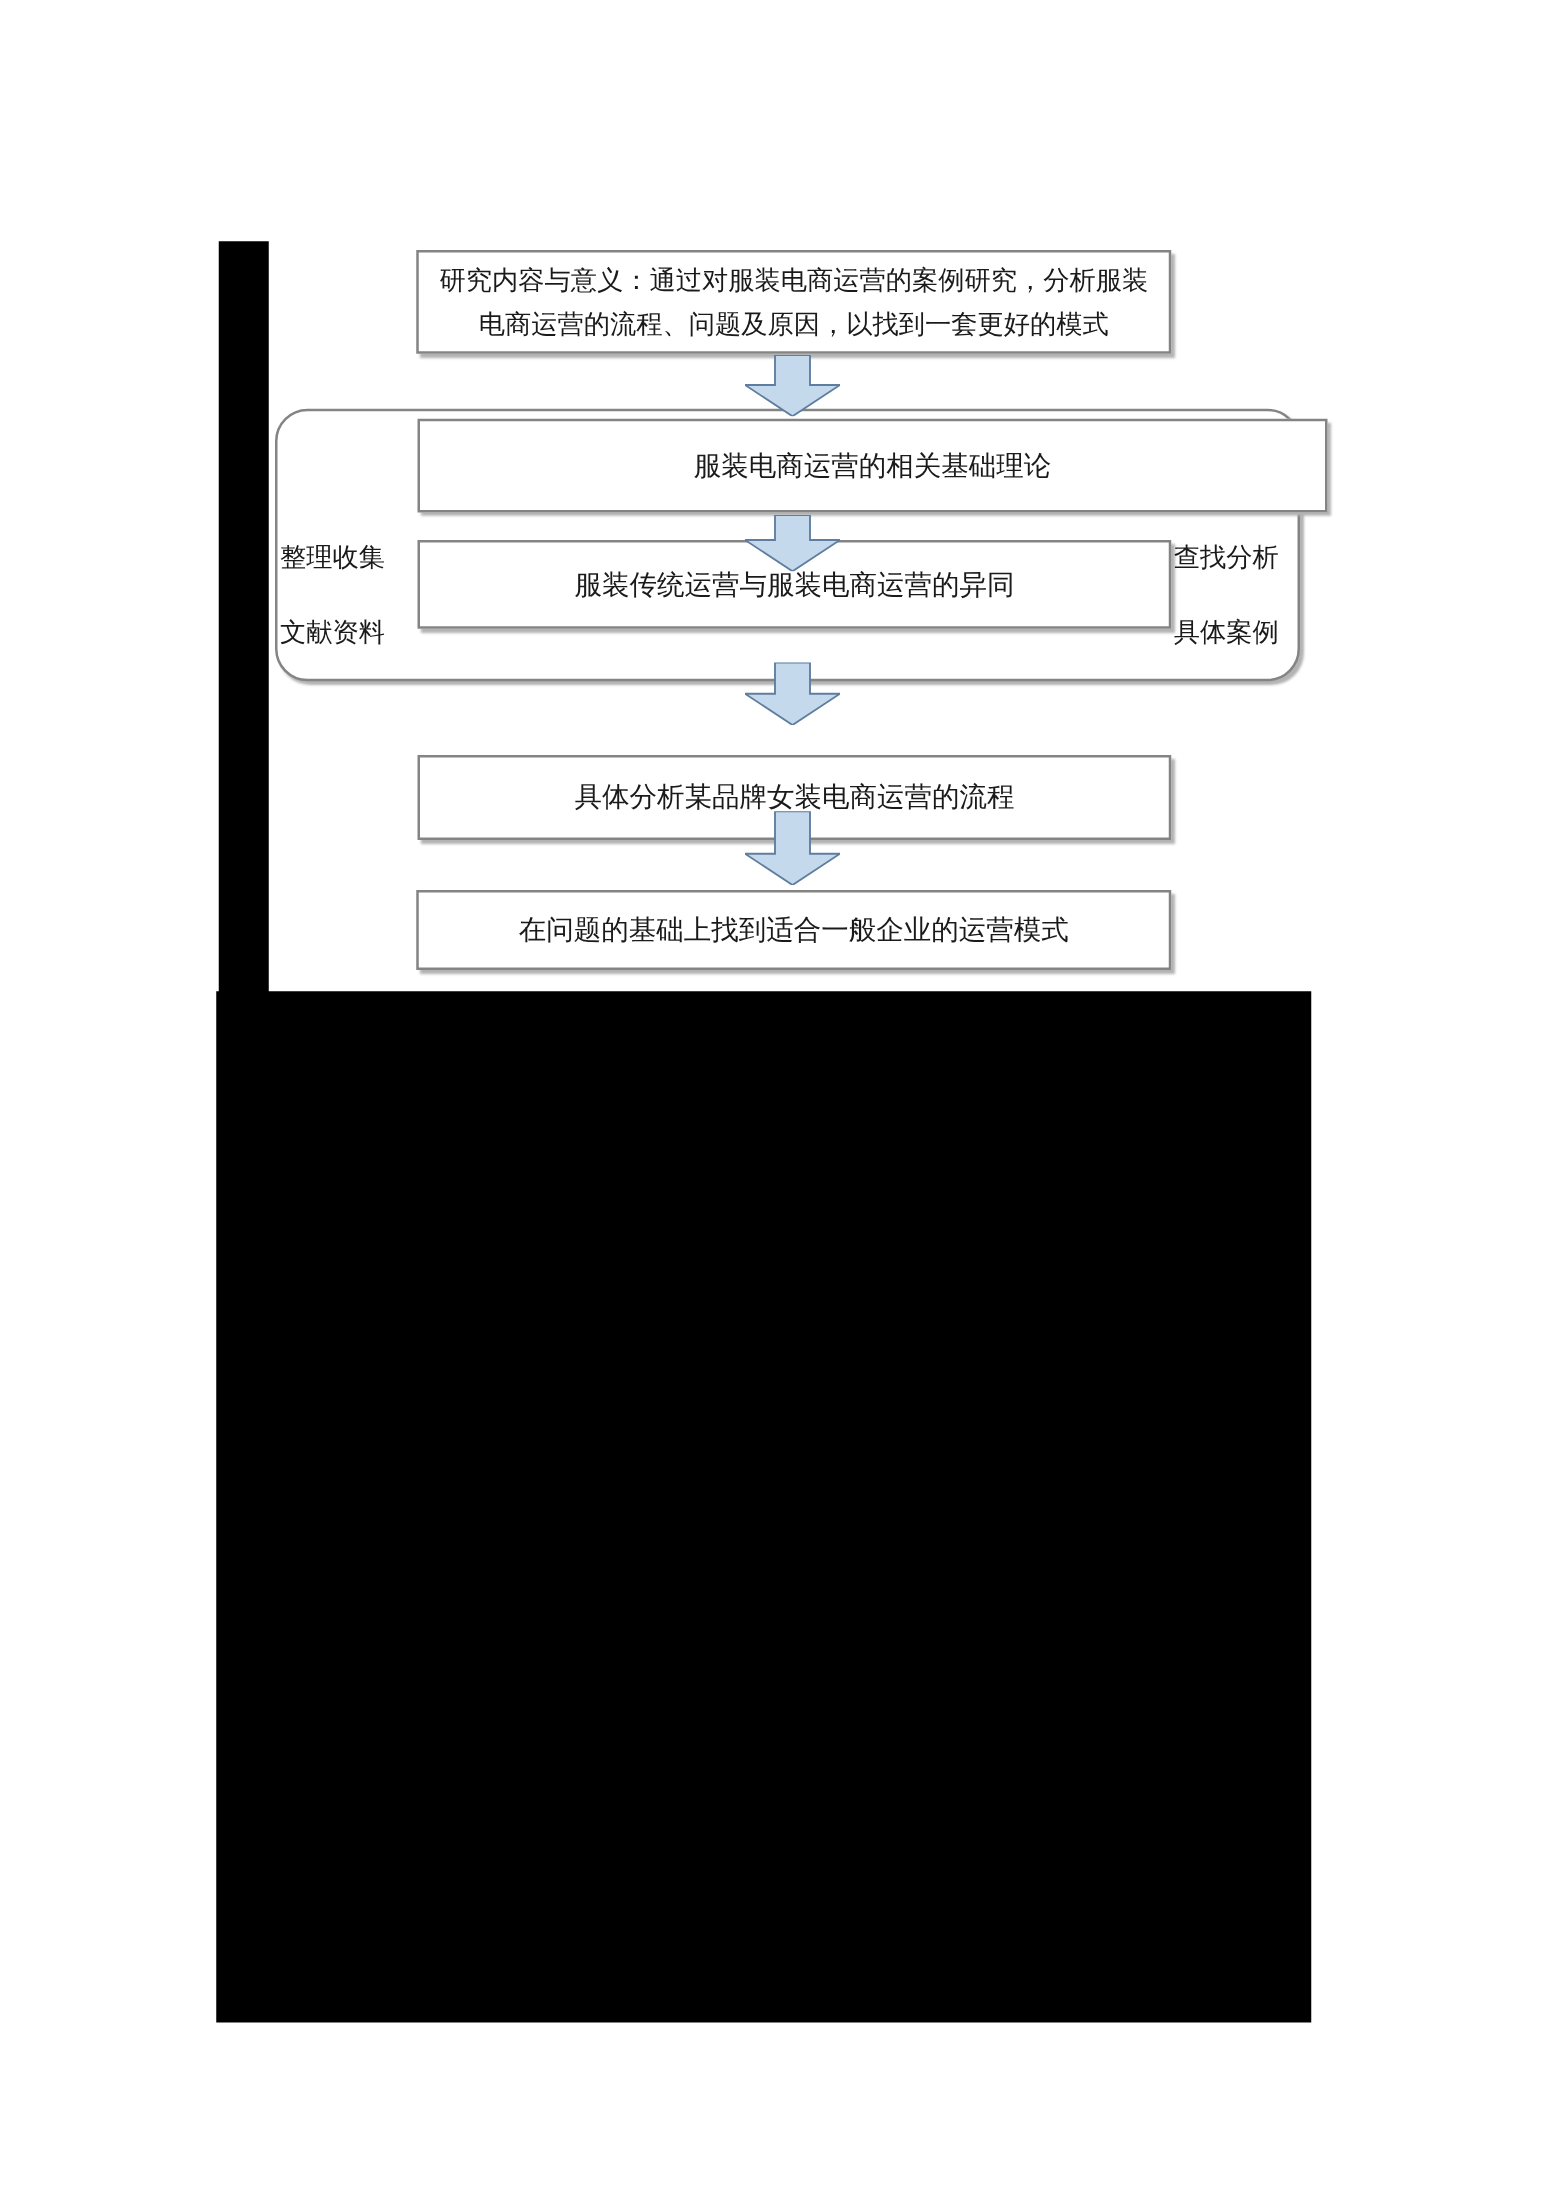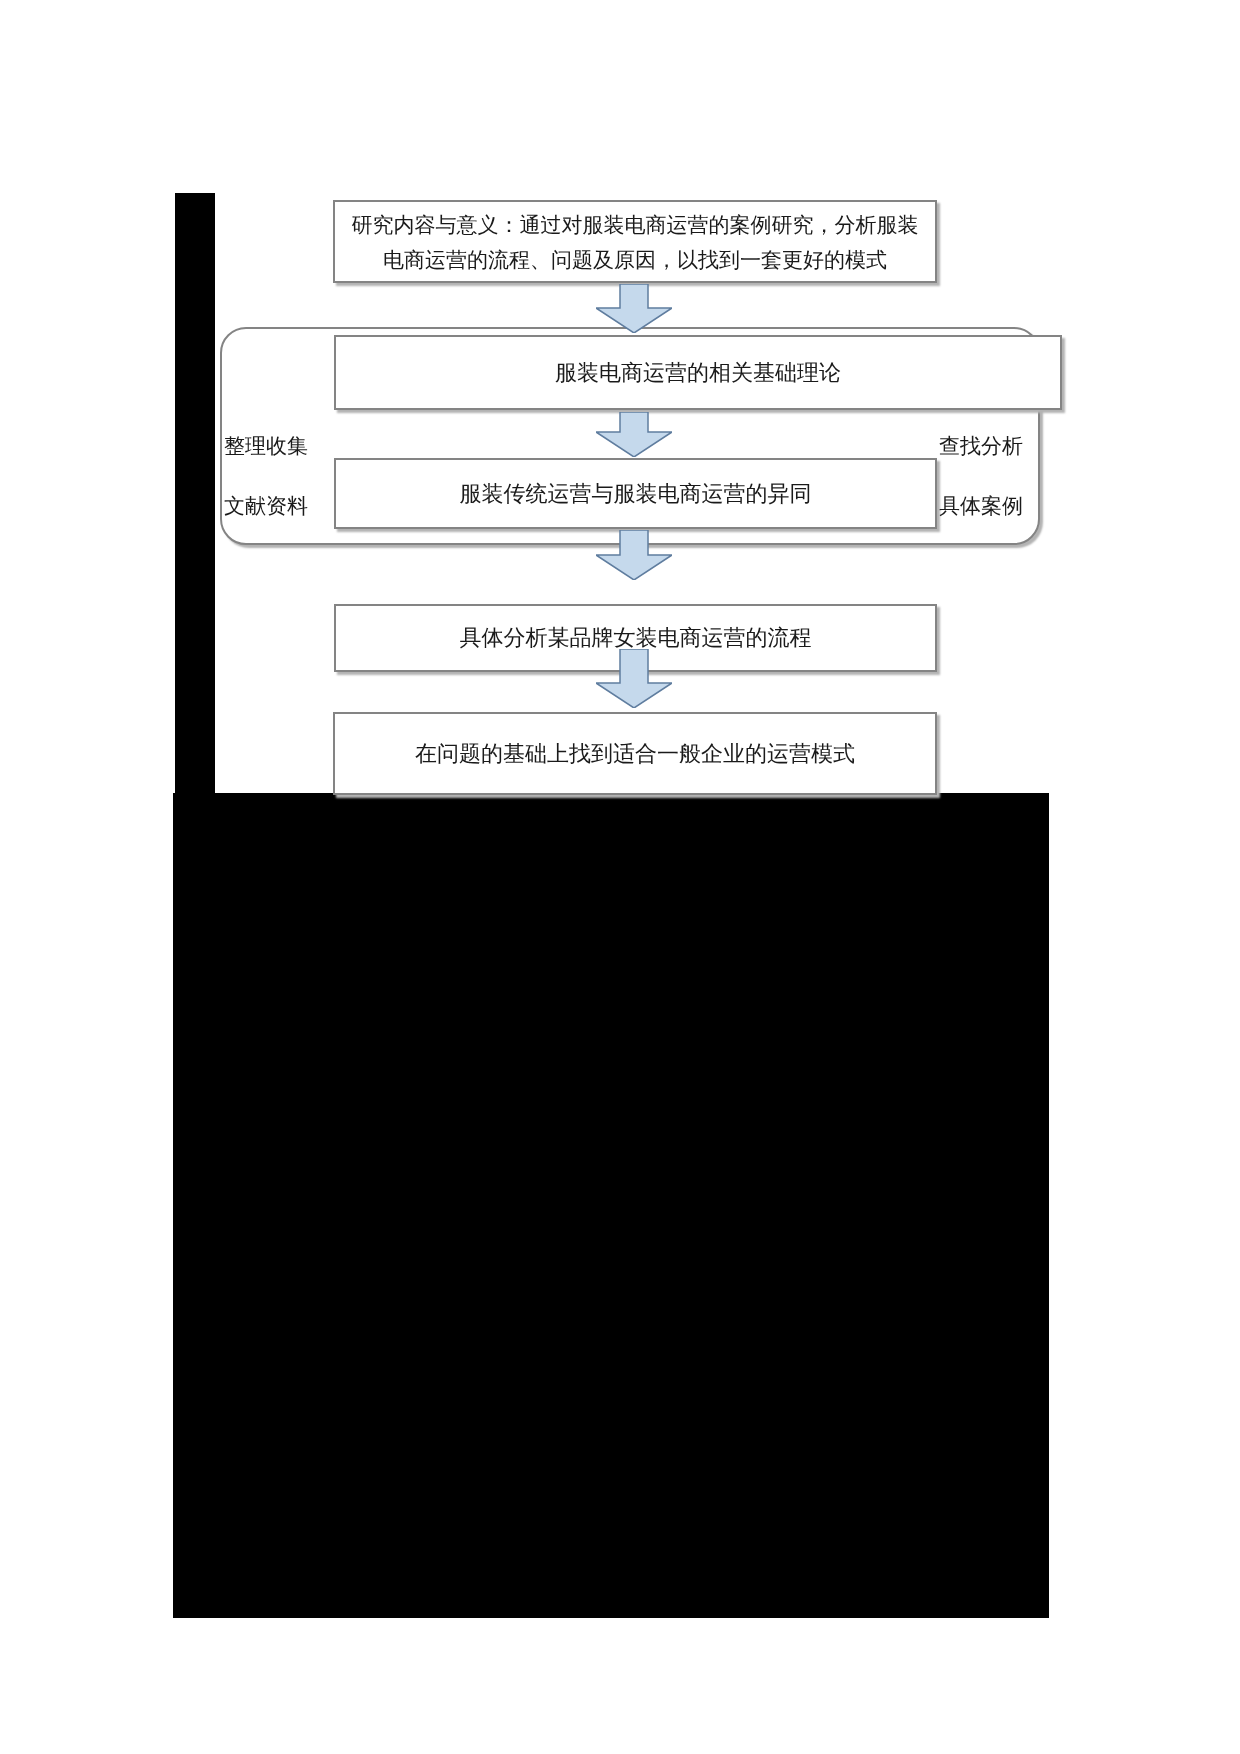--- a/index.html
+++ b/index.html
@@ -1,21 +1,21 @@
 <!DOCTYPE html>
 <html><head>
 <meta charset="utf-8">
 <style>
   html,body{margin:0;padding:0;background:#fff;}
   .page{
     position:relative;
     width:1240px;height:1754px;
     background:#ffffff;
     overflow:hidden;
-    font-family:Liberation Sans, sans-serif;
+    font-family:Liberation Serif, serif;
     color:#1a1a1a;
   }
   .redact{position:absolute;background:#000;}
   .flow-box{
     position:absolute;
     box-sizing:border-box;
     background:#ffffff;
     border:2px solid #848484;
     box-shadow:3px 3px 2px #b3b3b3;
     display:flex;align-items:center;justify-content:center;
@@ -60,21 +60,21 @@
   <div class="round-container" style="left: 220px; top: 327px; width: 820px; height: 218px; border-color: rgb(132, 132, 132);"></div>
 
   <div class="flow-box" style="left: 334px; top: 335px; width: 728px; height: 75px; border-color: rgb(132, 132, 132);">
     <div>服装电商运营的相关基础理论</div>
   </div>
 
   <svg class="arrow" style="left:596px;top:412px;" width="76" height="45" viewBox="0 0 76 45">
     <polygon points="24,0 52,0 52,20 76,20 38,45 0,20 24,20" fill="#c5d9ec" stroke="#5f7d9f" stroke-width="1.5"></polygon>
   </svg>
 
-  <div class="flow-box" style="left: 334px; top: 458px; width: 603px; height: 71px; border-color: rgb(132, 132, 132);">
+  <div class="flow-box" style="left: 334px; top: 432px; width: 603px; height: 71px; border-color: rgb(132, 132, 132);">
     <div>服装传统运营与服装电商运营的异同</div>
   </div>
 
   <div class="side-label" style="left:939px;top:401px;">
     <div>查找分析</div>
     <div>具体案例</div>
   </div>
   <div class="side-label" style="left:224px;top:401px;">
     <div>整理收集</div>
     <div>文献资料</div>
@@ -85,17 +85,17 @@
   </svg>
 
   <div class="flow-box" style="left: 334px; top: 604px; width: 603px; height: 68px; border-color: rgb(132, 132, 132);">
     <div>具体分析某品牌女装电商运营的流程</div>
   </div>
 
   <svg class="arrow" style="left:596px;top:649px;" width="76" height="59" viewBox="0 0 76 59">
     <polygon points="24,0 52,0 52,34 76,34 38,59 0,34 24,34" fill="#c5d9ec" stroke="#5f7d9f" stroke-width="1.5"></polygon>
   </svg>
 
-  <div class="flow-box" style="left: 333px; top: 712px; width: 604px; height: 83px; border-color: rgb(132, 132, 132);">
+  <div class="flow-box" style="left: 333px; top: 712px; width: 604px; height: 64px; border-color: rgb(132, 132, 132);">
     <div>在问题的基础上找到适合一般企业的运营模式</div>
   </div>
 
 </div>
 
 </body></html>

